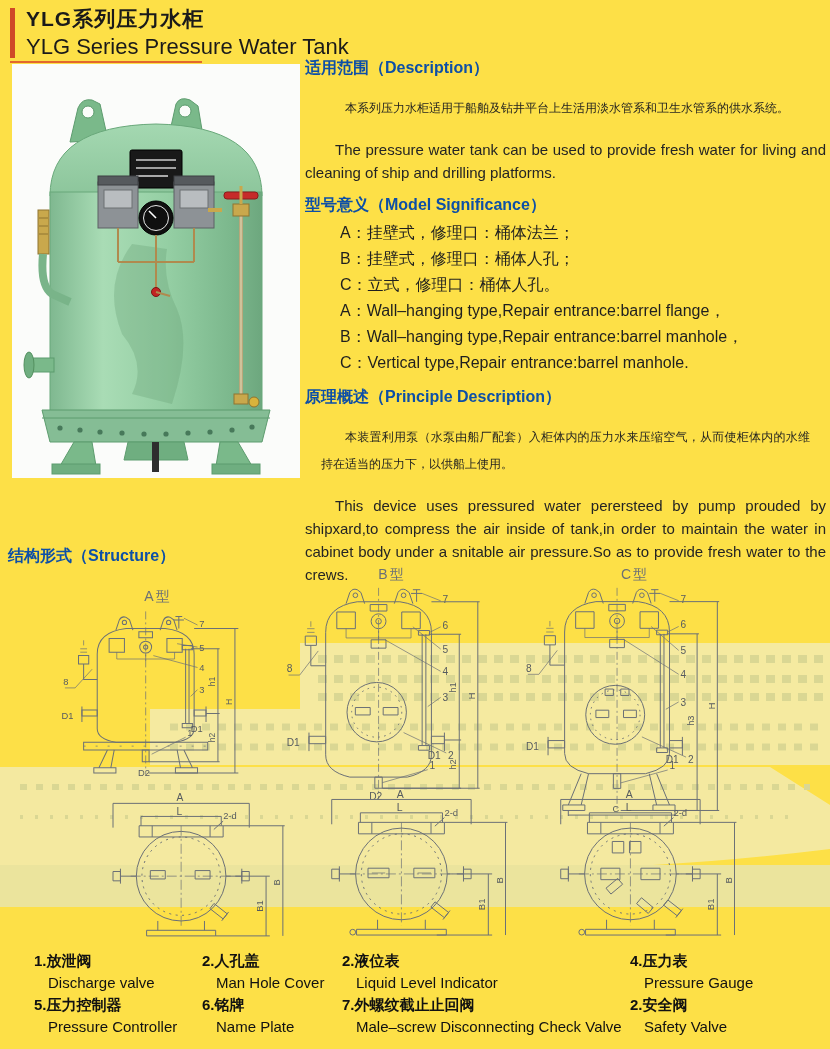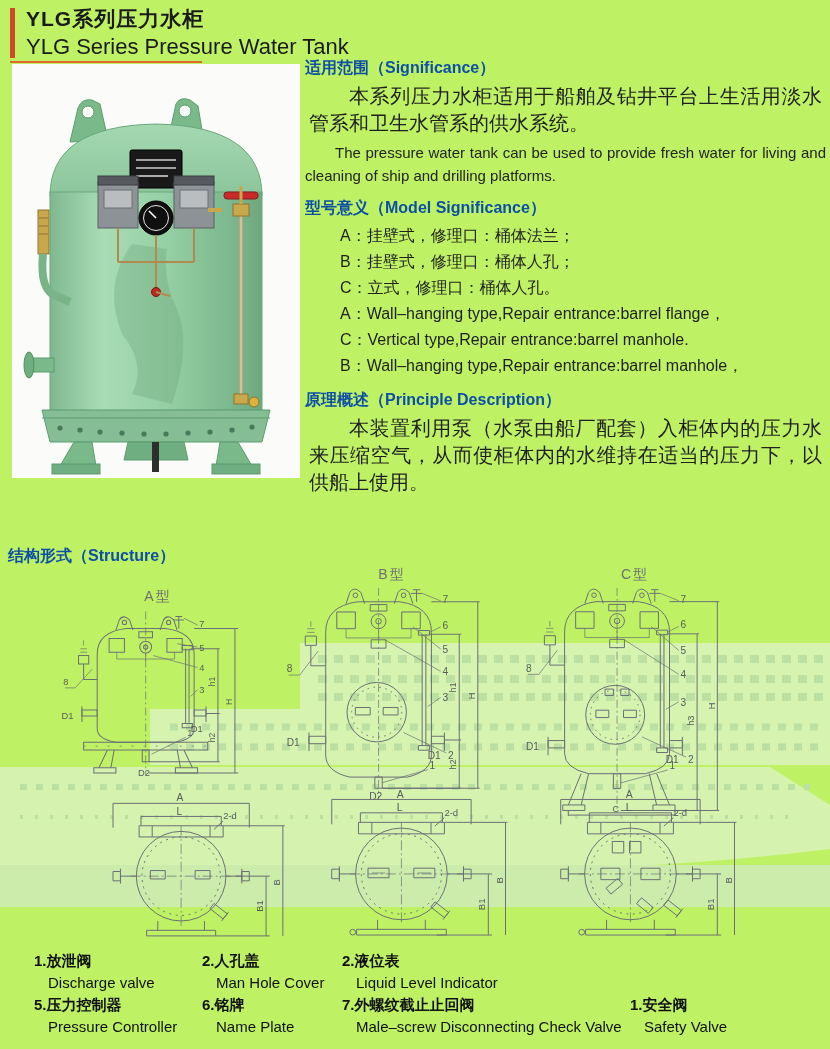--- a/index.html
+++ b/index.html
@@ -1,33 +1,33 @@
 <!DOCTYPE html>
 <html><head>
 <meta charset="utf-8">
 <style>
   html,body{margin:0;padding:0;background:#e9e9e9;}
   .page{
     position:relative;width:830px;height:1049px;margin:0 auto;
-    background:#bef264;overflow:hidden;
+    background:#fde047;overflow:hidden;
     font-family:"Liberation Sans","DejaVu Sans",sans-serif;color:#222;
   }
   
   .title-block{position:absolute;left:10px;top:5px;width:420px;}
   .accent-bar{position:absolute;left:0;top:3px;width:5px;height:50px;background:#cf4a27;}
   .title-zh{margin:0 0 1px 16px;font-size:21px;font-weight:bold;color:#1a1a1a;letter-spacing:1px;}
   .title-en{margin:0 0 0 16px;font-size:22px;font-weight:normal;color:#1a1a1a;}
   .title-underline{position:absolute;left:0;top:56px;width:192px;height:2px;background:#e2672d;}
   
   .photo{position:absolute;left:12px;top:64px;width:288px;height:414px;margin:0;background:#fbfcfa;}
   
   .col-right{position:absolute;left:305px;top:58px;width:521px;}
   .col-right h3{margin:11px 0 4px 0;font-size:16px;font-weight:bold;color:#0d4fa7;}
   .col-right h3:first-child{margin-top:0;}
-  .para-zh{margin:4px;font-size:20px;line-height:27px;text-indent:2em;text-align:justify;color:#1f1f1f;}
+  .para-zh{margin:16px;font-size:12px;line-height:27px;text-indent:2em;text-align:justify;color:#1f1f1f;}
   .para-en{margin:0;font-size:15px;line-height:23px;text-indent:2em;text-align:justify;color:#242424;}
   .model-line{margin:0;padding-left:35px;font-size:16px;line-height:26px;color:#1f1f1f;}
   
   .structure{position:absolute;left:0;top:540px;width:810px;height:412px;}
   .structure-heading{position:absolute;left:8px;top:6px;margin:0;font-size:16px;font-weight:bold;color:#0d4fa7;}
   .watermark{position:absolute;left:0;top:95px;width:830px;height:300px;opacity:.5;}
   .panel{position:absolute;}
   .panel .dtitle{display:block;text-align:center;font-size:14px;color:#6c7075;margin-bottom:2px;letter-spacing:2px;}
   svg.draw{display:block;}
   svg.draw *{vector-effect:non-scaling-stroke;}
@@ -160,34 +160,35 @@
         <path d="M208,378 L204,402 L240,402 L226,378 Z"></path>
         <rect x="40" y="400" width="48" height="10" fill="#6fae80"></rect>
         <rect x="200" y="400" width="48" height="10" fill="#6fae80"></rect>
         <path d="M116,378 L112,396 L176,396 L172,378 Z" fill="#6fae80"></path>
       </g>
       <rect x="140" y="378" width="7" height="30" fill="#2e2e2e"></rect>
     </svg>
   </figure>
 
   <section class="col-right">
-    <h3>适用范围（Significance）</h3>
+    <h3>适用范围（Description）</h3>
     <p class="para-zh">本系列压力水柜适用于船舶及钻井平台上生活用淡水管系和卫生水管系的供水系统。</p>
     <p class="para-en">The pressure water tank can be used to provide fresh water for living and cleaning of ship and drilling platforms.</p>
 
     <h3>型号意义（Model Significance）</h3>
     <p class="model-line">A：挂壁式，修理口：桶体法兰；</p>
     <p class="model-line">B：挂壁式，修理口：桶体人孔；</p>
     <p class="model-line">C：立式，修理口：桶体人孔。</p>
     <p class="model-line">A：Wall–hanging type,Repair entrance:barrel flange，</p>
+    <p class="model-line">B：Wall–hanging type,Repair entrance:barrel manhole，</p>
     <p class="model-line">C：Vertical type,Repair entrance:barrel manhole.</p>
-    <p class="model-line">B：Wall–hanging type,Repair entrance:barrel manhole，</p>
 
     <h3>原理概述（Principle Description）</h3>
     <p class="para-zh">本装置利用泵（水泵由船厂配套）入柜体内的压力水来压缩空气，从而使柜体内的水维持在适当的压力下，以供船上使用。</p>
+    <p class="para-en">This device uses pressured water perersteed by pump prouded by shipxard,to compress the air inside of tank,in order to maintain the water in cabinet body under a snitable air pressure.So as to provide fresh water to the crews.</p>
   </section>
 
   <section class="structure">
     <h3 class="structure-heading">结构形式（Structure）</h3>
 
     <svg class="watermark" viewBox="0 0 830 300" width="830" height="300">
       <g stroke="#b9cfdf" fill="none">
         <rect x="300" y="8" width="530" height="66" fill="#eef4f9" stroke="none"></rect>
         <line x1="318" y1="24" x2="824" y2="24" stroke-width="8" stroke-dasharray="9 7"></line>
         <line x1="318" y1="44" x2="824" y2="44" stroke-width="8" stroke-dasharray="9 7"></line>
@@ -525,34 +526,38 @@
         <div class="en">Discharge valve</div>
       </div>
       <div>
         <div class="zh">2.人孔盖</div>
         <div class="en">Man Hole Cover</div>
       </div>
       <div>
         <div class="zh">2.液位表</div>
         <div class="en">Liquid Level Indicator</div>
       </div>
+      <div>
+        <div class="zh">4.压力表</div>
+        <div class="en">Pressure Gauge</div>
+      </div>
     </div>
     <div class="legend-row">
       <div>
         <div class="zh">5.压力控制器</div>
         <div class="en">Pressure Controller</div>
       </div>
       <div>
         <div class="zh">6.铭牌</div>
         <div class="en">Name Plate</div>
       </div>
       <div>
         <div class="zh">7.外螺纹截止止回阀</div>
         <div class="en">Male–screw Disconnecting Check Valve</div>
       </div>
       <div>
-        <div class="zh">1.安全阀</div>
+        <div class="zh">2.安全阀</div>
         <div class="en">Safety Valve</div>
       </div>
     </div>
   </section>
 
 </div>
 
 </body></html>

